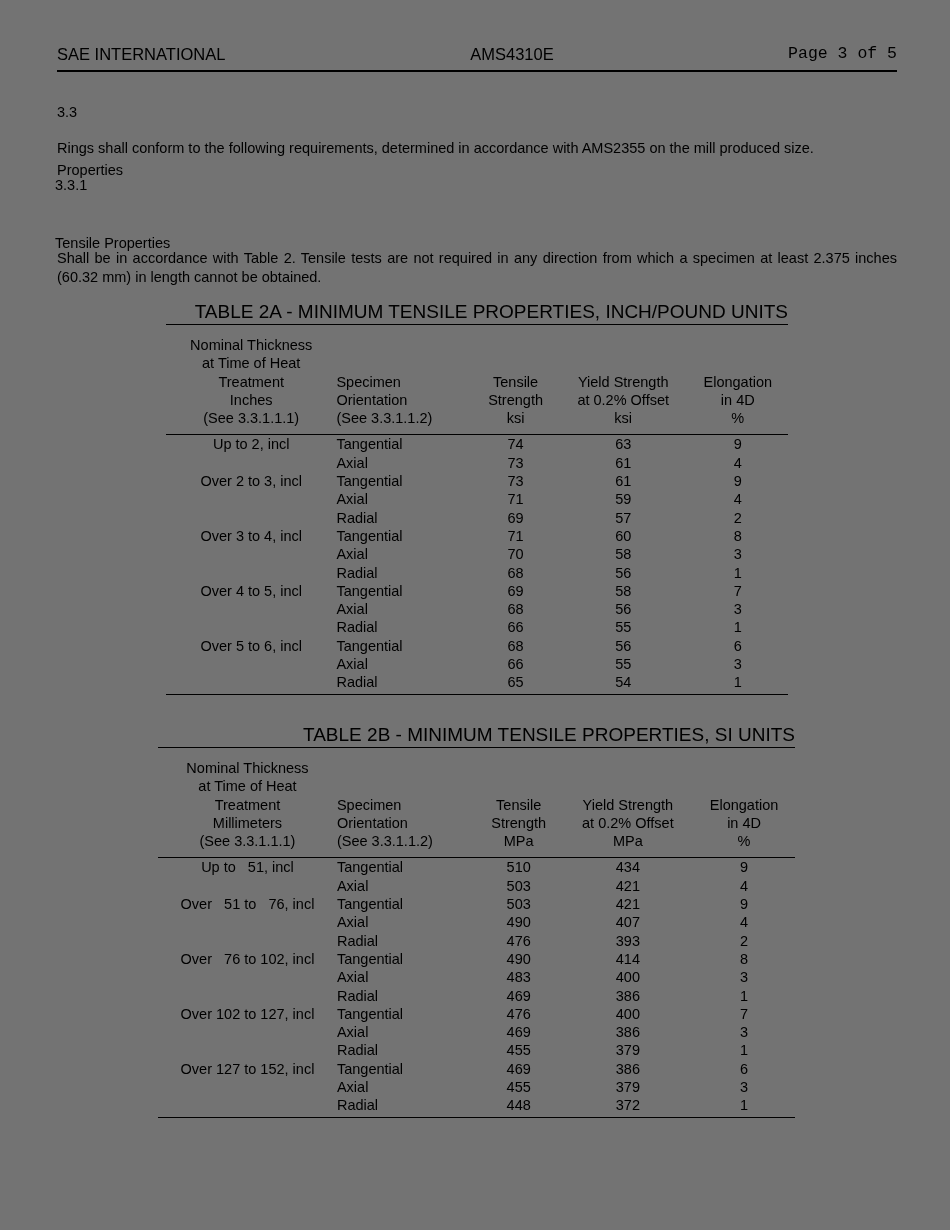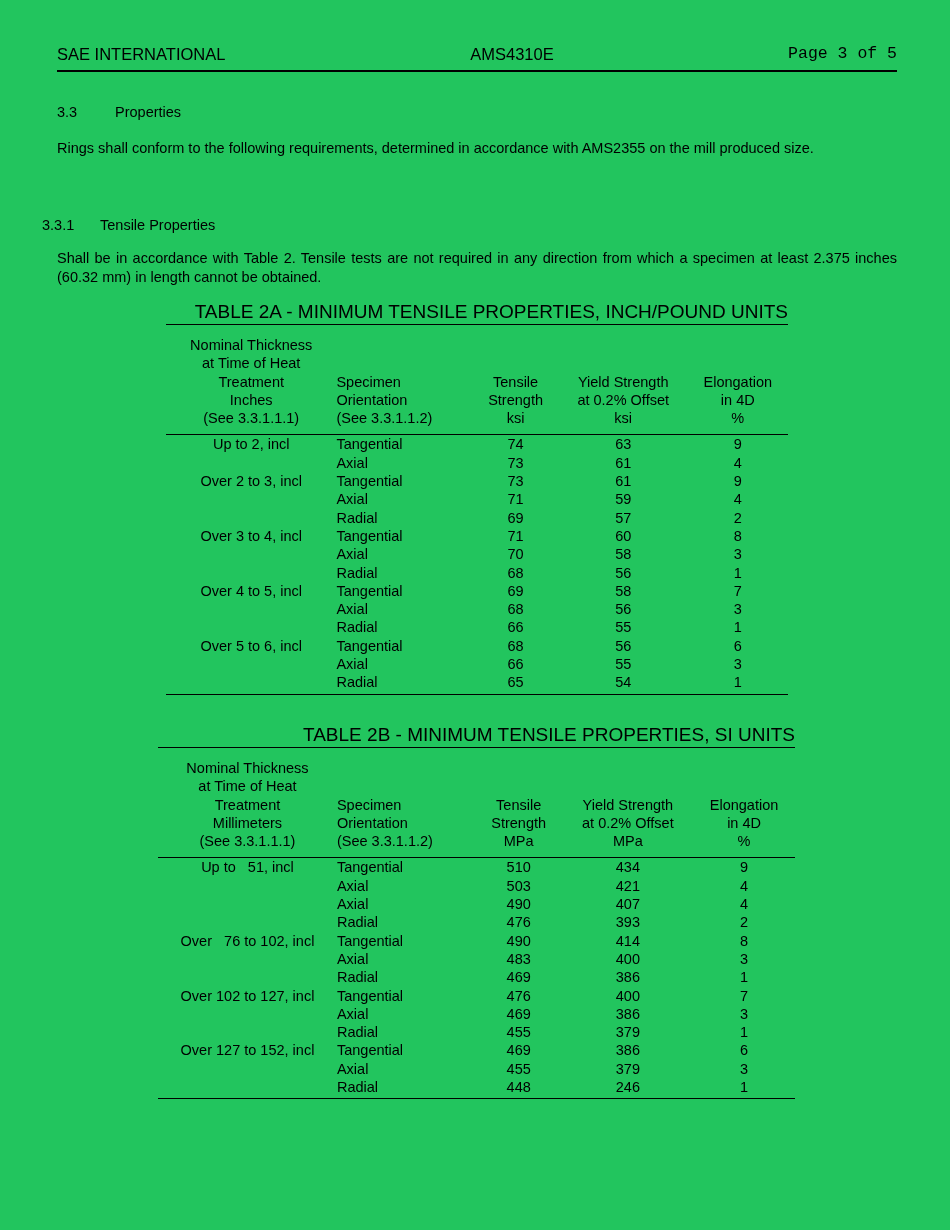--- a/index.html
+++ b/index.html
@@ -10,21 +10,21 @@
   }
   body {
     font-family: "Liberation Sans", sans-serif;
     color: #000000;
   }
   .page {
     position: relative;
     width: 950px;
     height: 1230px;
     margin: 0 auto;
-    background: #22c55e;
+    background: #737373;
     overflow: hidden;
   }
 
   
   .doc-header {
     position: absolute;
     left: 57px;
     top: 44px;
     width: 840px;
     height: 26px;
@@ -36,20 +36,21 @@
   }
   .doc-header .hdr-left { flex: 0 0 300px; text-align: left; }
   .doc-header .hdr-center { flex: 1 1 auto; text-align: center; padding-right: 70px;}
   .doc-header .hdr-right { flex: 0 0 160px; text-align: right; font-family: Liberation Mono, monospace; }
 
   
   .body-block {
     position: absolute;
     font-size: 14.5px;
     line-height: 19px;
+    flex-direction: column;
   }
   .sec-heading {
     display: flex;
   }
   .sec-num { flex: 0 0 58px; }
   .sec-num.wide { flex: 0 0 72px; }
   .para {
     text-align: justify;
     text-justify: inter-word;
   }
@@ -113,21 +114,21 @@
     <span class="hdr-right">Page 3 of 5</span>
   </div>
 
   <div class="body-block sec-heading" style="left:57px; top:103px; width:500px;">
     <span class="sec-num">3.3</span>
     <span>Properties</span>
   </div>
 
   <div class="body-block para" style="left:57px; top:139px; width:840px;">Rings shall conform to the following requirements, determined in accordance with AMS2355 on the mill produced size.</div>
 
-  <div class="body-block sec-heading" style="left:42px; top:176px; width:500px;margin-top:40px;">
+  <div class="body-block sec-heading" style="left:55px; top:176px; width:500px;">
     <span class="sec-num">3.3.1</span>
     <span>Tensile Properties</span>
   </div>
 
 
   <div class="body-block para" style="left:57px; top:249px; width:840px;">Shall be in accordance with Table 2. Tensile tests are not required in any direction from which a specimen at least 2.375 inches (60.32 mm) in length cannot be obtained.</div>
 
   <div class="tbl-wrap" style="left:166px; top:303px; width:622px;">
     <div class="tbl-title">TABLE 2A - MINIMUM TENSILE PROPERTIES, INCH/POUND UNITS</div>
     <table class="props">
@@ -334,20 +335,27 @@
             <td class="c-elong-b">9</td>
           </tr>
           <tr>
             <td class="c-thick-b"></td>
             <td class="c-orient-b">Axial</td>
             <td class="c-tensile-b">503</td>
             <td class="c-yield-b">421</td>
             <td class="c-elong-b">4</td>
           </tr>
           <tr>
+            <td class="c-thick-b">Over   51 to   76, incl</td>
+            <td class="c-orient-b">Tangential</td>
+            <td class="c-tensile-b">503</td>
+            <td class="c-yield-b">421</td>
+            <td class="c-elong-b">9</td>
+          </tr>
+          <tr>
             <td class="c-thick-b"></td>
             <td class="c-orient-b">Axial</td>
             <td class="c-tensile-b">490</td>
             <td class="c-yield-b">407</td>
             <td class="c-elong-b">4</td>
           </tr>
           <tr>
             <td class="c-thick-b"></td>
             <td class="c-orient-b">Radial</td>
             <td class="c-tensile-b">476</td>
@@ -407,20 +415,20 @@
             <td class="c-thick-b"></td>
             <td class="c-orient-b">Axial</td>
             <td class="c-tensile-b">455</td>
             <td class="c-yield-b">379</td>
             <td class="c-elong-b">3</td>
           </tr>
           <tr class="last-body">
             <td class="c-thick-b"></td>
             <td class="c-orient-b">Radial</td>
             <td class="c-tensile-b">448</td>
-            <td class="c-yield-b">246</td>
+            <td class="c-yield-b">372</td>
             <td class="c-elong-b">1</td>
           </tr>
         </tbody>
     </table>
   </div>
 
 </div>
 
 </body></html>

